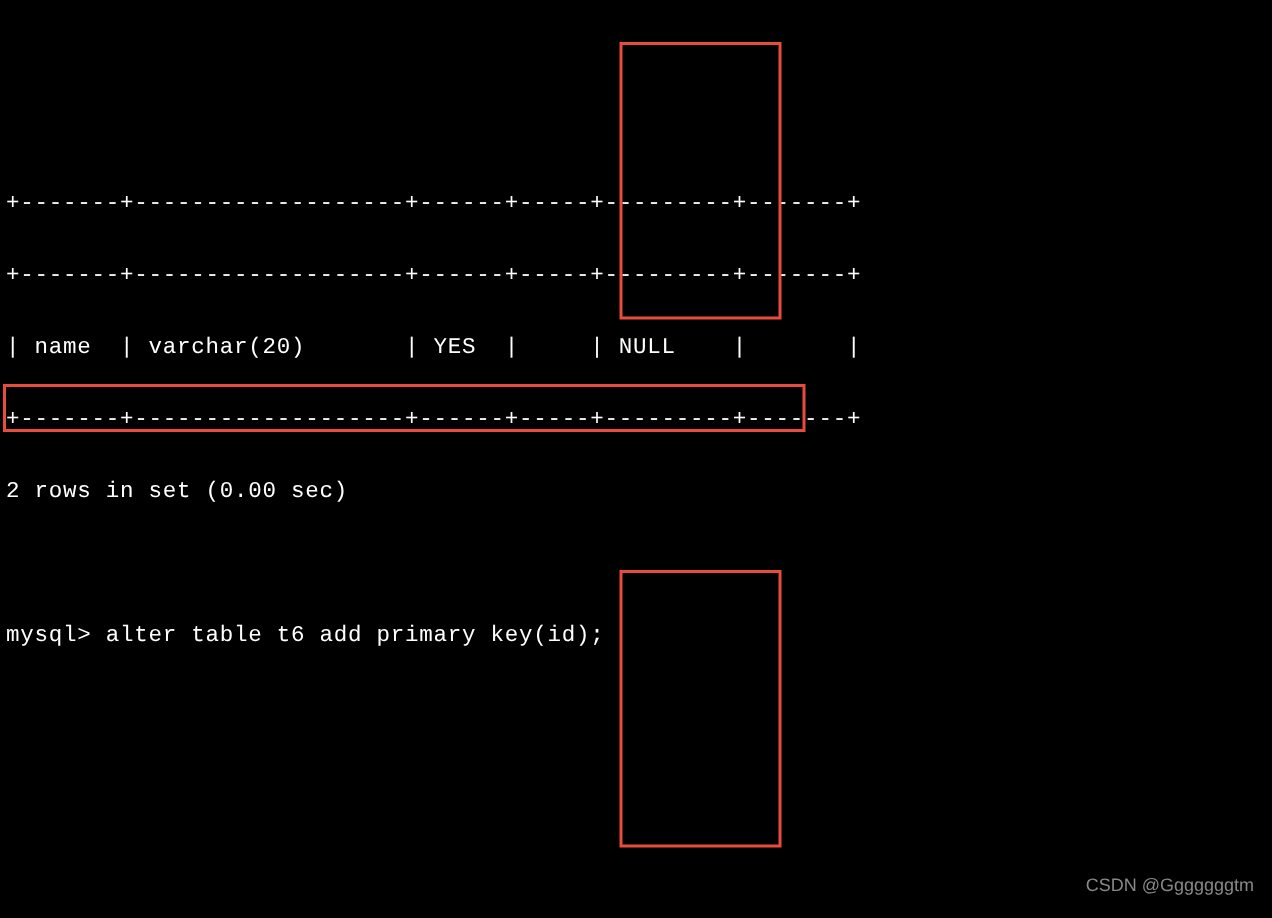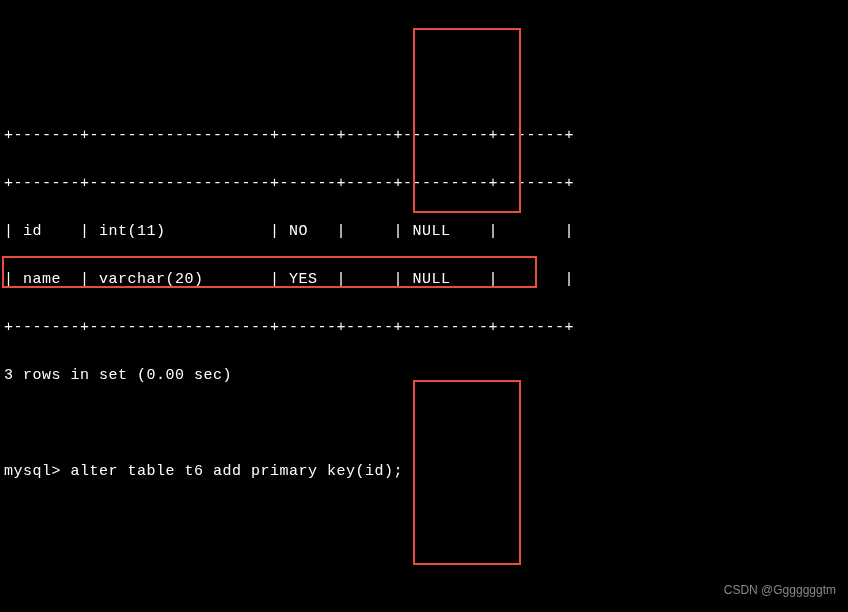--- a/index.html
+++ b/index.html
@@ -43,24 +43,23 @@
     }
   </style>
 </head>
 <body>
 
 
 
 <div class="terminal">
 <span class="line">+-------+-------------------+------+-----+---------+-------+</span>
 <span class="line">+-------+-------------------+------+-----+---------+-------+</span>
-<span class="line">| id    | int(11)           | NO   |     | NULL    |       |</span>
 <span class="line">| name  | varchar(20)       | YES  |     | NULL    |       |</span>
 <span class="line">+-------+-------------------+------+-----+---------+-------+</span>
-<span class="line">3 rows in set (0.00 sec)</span>
+<span class="line">2 rows in set (0.00 sec)</span>
 <span class="line"> </span>
 <span class="line"><span>mysql&gt;</span> <span>alter table t6 add primary key(id);</span></span>
 
 
 
 
 
 
 
 

